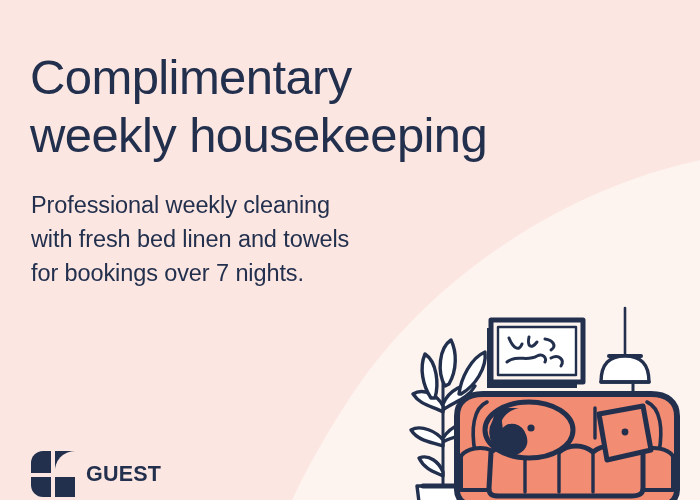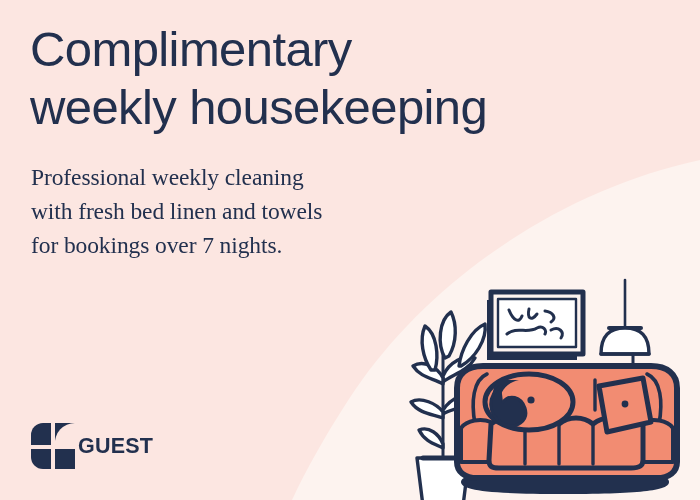--- a/index.html
+++ b/index.html
@@ -18,20 +18,21 @@
   #bg-svg {
     position: absolute;
     inset: 0;
     width: 700px;
     height: 500px;
     display: block;
   }
   .content {
     position: absolute;
     inset: 0;
+    margin-top: 28px;
   }
   #headline {
     position: absolute;
     left: 30px;
     top: 20px;
     width: 620px;
     color: #22304E;
     font-size: 49px;
     line-height: 58px;
     font-weight: 400;
@@ -42,29 +43,28 @@
     position: absolute;
     left: 31px;
     top: 160px;
     width: 430px;
     color: #22304E;
     font-size: 23.5px;
     line-height: 34px;
     font-weight: 400;
     letter-spacing: -0.1px;
     white-space: pre-line;
-    font-family: Liberation Serif, serif;
   }
   #logo {
     position: absolute;
     left: 30px;
     top: 422px;
     display: flex;
     align-items: center;
-    gap: 2px;
+    gap: 10px;
   }
   #logo-mark { display: block; }
   #logo-words {
     display: flex;
     flex-direction: column;
     color: #22304E;
     font-size: 21.5px;
     font-weight: 700;
     line-height: 23px;
     letter-spacing: 0.2px;

